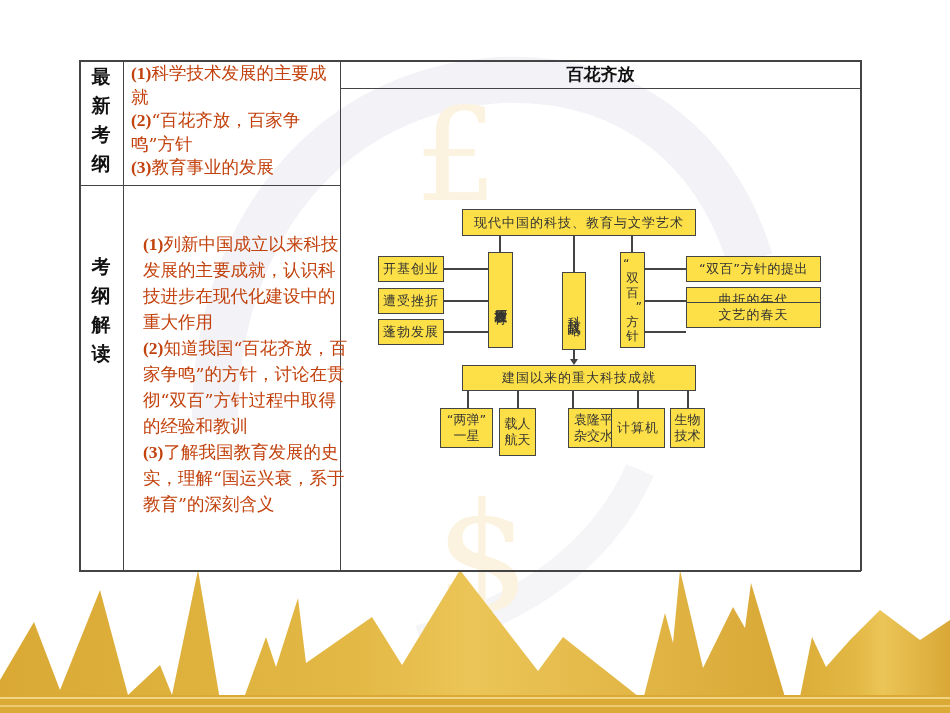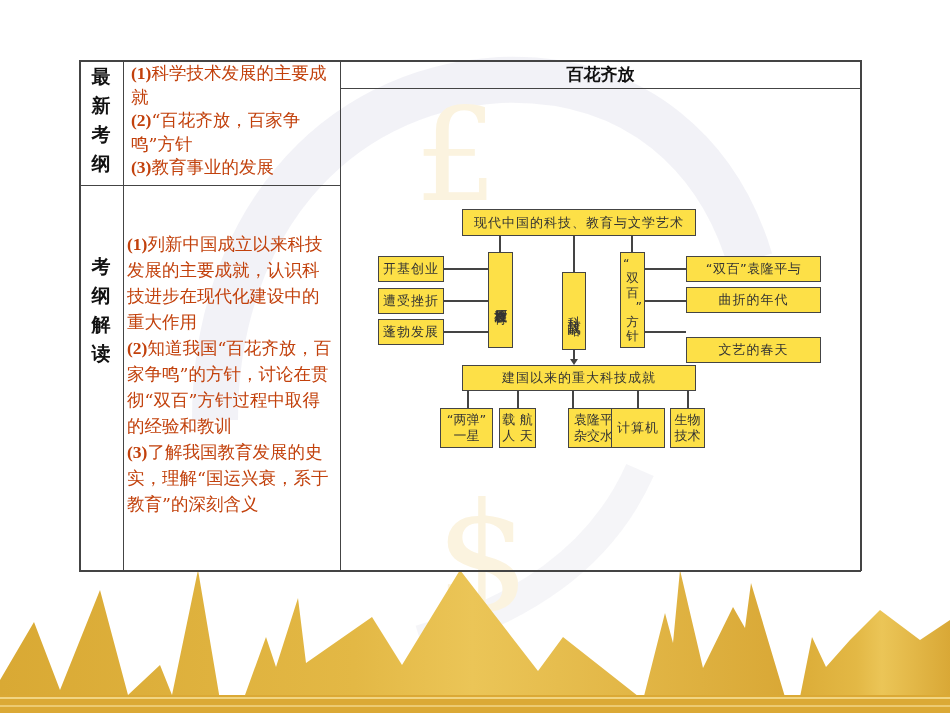--- a/index.html
+++ b/index.html
@@ -90,21 +90,21 @@
     <p><span class="num">(3)</span><span>教育事业的发展</span></p>
   </div>
 
   <div class="vlabel" style="left:0;top:192px;">
     <div>考</div>
     <div>纲</div>
     <div>解</div>
     <div>读</div>
   </div>
 
-  <div class="cell-text" style="left:48px;top:171px;width:207px;line-height:26px;">
+  <div class="cell-text" style="left:64px;top:171px;width:207px;line-height:26px;">
     <p><span class="num">(1)</span><span>列新中国成立以来科技发展的主要成就，认识科技进步在现代化建设中的重大作用</span></p>
     <p><span class="num">(2)</span><span>知道我国“百花齐放，百家争鸣”的方针，讨论在贯彻“双百”方针过程中取得的经验和教训</span></p>
     <p><span class="num">(3)</span><span>了解我国教育发展的史实，理解“国运兴衰，系于教育”的深刻含义</span></p>
   </div>
 
   <div class="header-title">百花齐放</div>
 </div>
 
 <div class="dg" style="left:0;top:0;width:950px;height:713px;">
 
@@ -131,39 +131,39 @@
   <div style="position:absolute;left:570px;top:359px;width:0;height:0;border-left:4px solid transparent;border-right:4px solid transparent;border-top:6px solid #444;"></div>
 
   <div class="box vert" style="left:620px;top:252px;width:25px;height:96px;font-size:12.5px;line-height:14.5px;">
     <span style="align-self:flex-start;margin-left:2px;">“</span>
     <span>双</span>
     <span>百</span>
     <span style="align-self:flex-end;margin-right:2px;">”</span>
     <span>方</span>
     <span>针</span>
   </div>
-  <div class="box" style="left:686px;top:256px;width:135px;height:26px;letter-spacing:0.5px;">“双百”袁隆平与</div>
+  <div class="box" style="left:686px;top:256px;width:135px;height:26px;letter-spacing:0.5px;">“双百”方针的提出</div>
   <div class="box" style="left:686px;top:287px;width:135px;height:26px;">曲折的年代</div>
-  <div class="box" style="left:686px;top:337px;width:135px;height:26px;">文艺的春天</div>
+  <div class="box" style="left:686px;top:302px;width:135px;height:26px;">文艺的春天</div>
   <div class="ln" style="left:645px;top:268px;width:41px;height:1.5px;"></div>
   <div class="ln" style="left:645px;top:300px;width:41px;height:1.5px;"></div>
   <div class="ln" style="left:645px;top:331px;width:41px;height:1.5px;"></div>
 
   <div class="box" style="left:462px;top:365px;width:234px;height:26px;">建国以来的重大科技成就</div>
   <div class="ln" style="left:467px;top:391px;width:1.5px;height:17px;"></div>
   <div class="ln" style="left:517px;top:391px;width:1.5px;height:17px;"></div>
   <div class="ln" style="left:572px;top:391px;width:1.5px;height:17px;"></div>
   <div class="ln" style="left:637px;top:391px;width:1.5px;height:17px;"></div>
   <div class="ln" style="left:687px;top:391px;width:1.5px;height:17px;"></div>
 
   <div class="box" style="left:440px;top:408px;width:53px;height:40px;flex-direction:column;letter-spacing:0;">
     <span>“两弹”</span>
     <span>一星</span>
   </div>
-  <div class="box" style="left:499px;top:408px;width:37px;height:40px;flex-direction:row;letter-spacing:0;">
+  <div class="box" style="left:499px;top:408px;width:37px;height:48px;flex-direction:column;letter-spacing:0;">
     <span>载人</span>
     <span>航天</span>
   </div>
   <div class="box" style="left:540px;top:408px;width:64px;height:40px;flex-direction:column;letter-spacing:0;margin-left:28px;">
     <span>袁隆平与</span>
     <span>杂交水稻</span>
   </div>
   <div class="box" style="left:611px;top:408px;width:54px;height:40px;">
     <span>计算机</span>
   </div>

